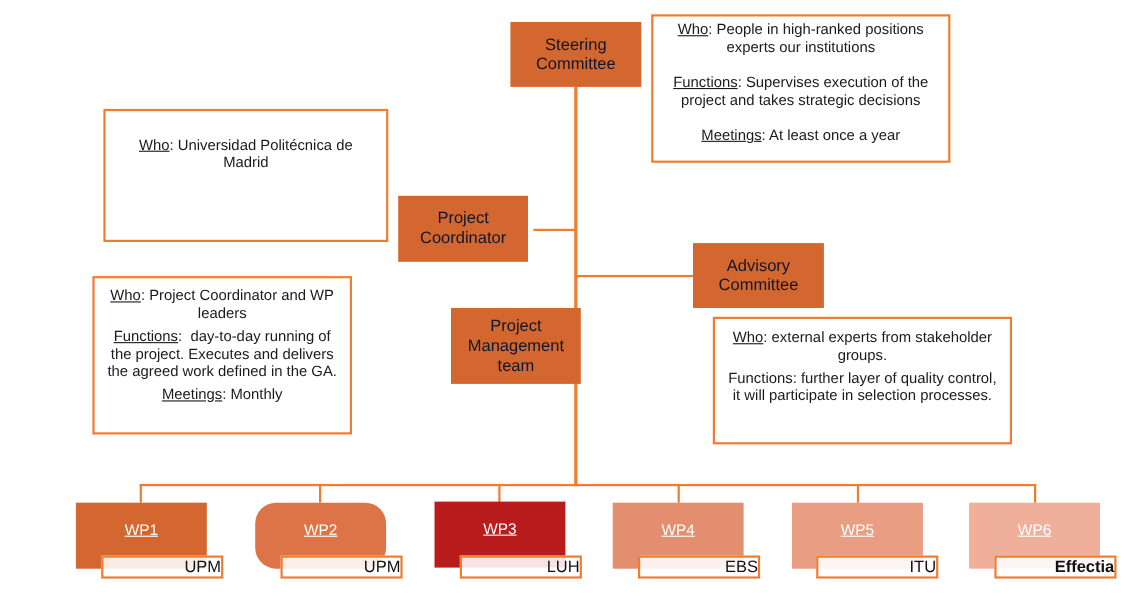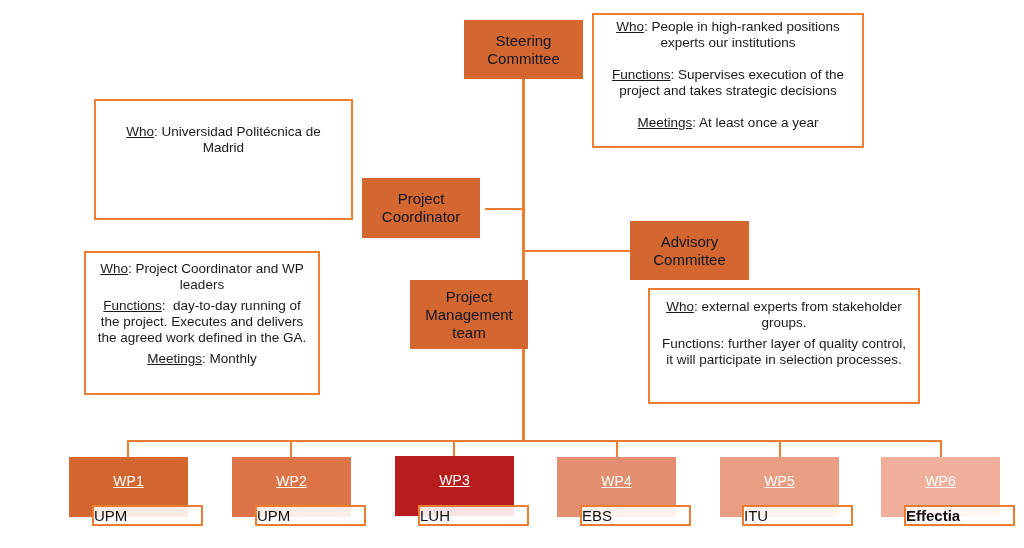--- a/index.html
+++ b/index.html
@@ -12,21 +12,21 @@
     .info { position: absolute; background: #ffffff; border: 2px solid #ed7d31; box-sizing: border-box;
             font-size: 13.5px; line-height: 16px; text-align: center; padding: 6px 8px; }
     .info p { margin: 0; }
     .info p + p { margin-top: 5px; }
     .info .gap { margin-top: 16px; }
     .info .tight { margin-top: 16px; }
     .u { text-decoration: underline; }
     .wp { position: absolute; width: 119px; height: 60px; color: #ffffff; font-size: 14px;
           box-sizing: border-box; text-align: center; padding-top: 16px; text-decoration: underline; }
     .wp-label { position: absolute; width: 111px; height: 21px; border: 2px solid #ed7d31;
-                background: rgba(255,255,255,0.88); box-sizing: border-box; text-align: left;
+                background: rgba(255,255,255,0.88); box-sizing: border-box; text-align: right;
                 font-size: 15px; line-height: 17px; color: #111; }
   </style>
 </head>
 <body>
 
 <div class="line" style="left:522px; top:79px; width:3px; height:363px;"></div>
 <div class="line" style="left:485px; top:208px; width:38px; height:2px;"></div>
 <div class="line" style="left:492px; top:319px; width:31px; height:2px;"></div>
 <div class="line" style="left:523px; top:250px; width:107px; height:2px;"></div>
 <div class="line" style="left:127px; top:440px; width:815px; height:2px;"></div>
@@ -66,21 +66,21 @@
   <span style="width:90px;">Advisory Committee</span>
 </div>
 <div class="info" style="left:648px; top:288px; width:272px; height:116px; padding-top:9px;">
   <p><span class="u">Who</span><span>: external experts from stakeholder groups.</span></p>
   <p><span>Functions: further layer of quality control, it will participate in selection processes.</span></p>
 </div>
 
 <div class="wp" style="left:69px; top:457px; background:#d4662f;"><span>WP1</span></div>
 <div class="wp-label" style="left:92px; top:505px;">UPM</div>
 
-<div class="wp" style="left:232px; top:457px; background:#dc7447;"><span>WP2</span></div>
+<div class="wp" style="left:232px; top:457px; background:#dc7447;border-radius:19px;"><span>WP2</span></div>
 <div class="wp-label" style="left:255px; top:505px;">UPM</div>
 
 <div class="wp" style="left:395px; top:456px; background:#b91c1c;"><span>WP3</span></div>
 <div class="wp-label" style="left:418px; top:505px;">LUH</div>
 
 <div class="wp" style="left:557px; top:457px; background:#e38e6e;"><span>WP4</span></div>
 <div class="wp-label" style="left:580px; top:505px;">EBS</div>
 
 <div class="wp" style="left:720px; top:457px; background:#e99d83;"><span>WP5</span></div>
 <div class="wp-label" style="left:742px; top:505px;">ITU</div>

